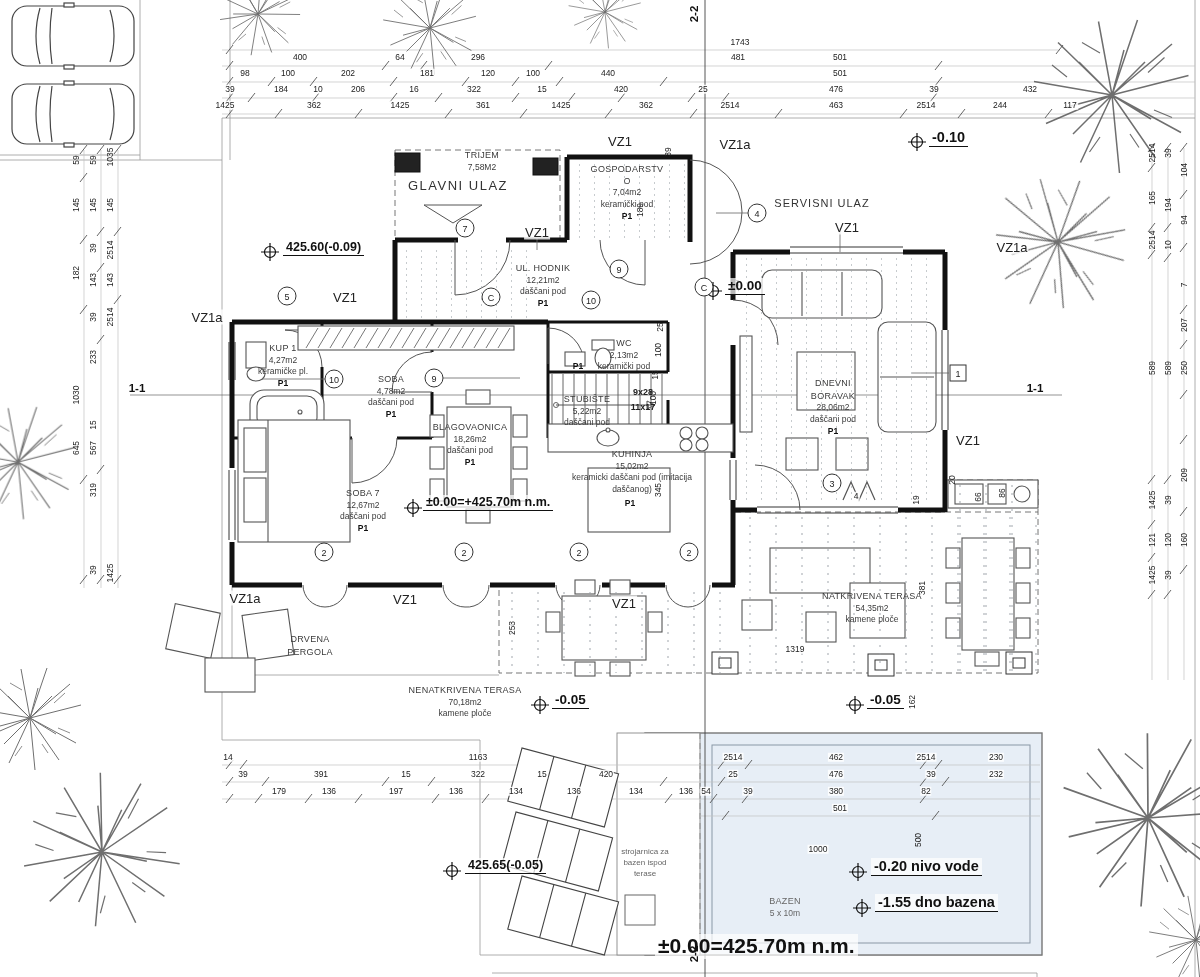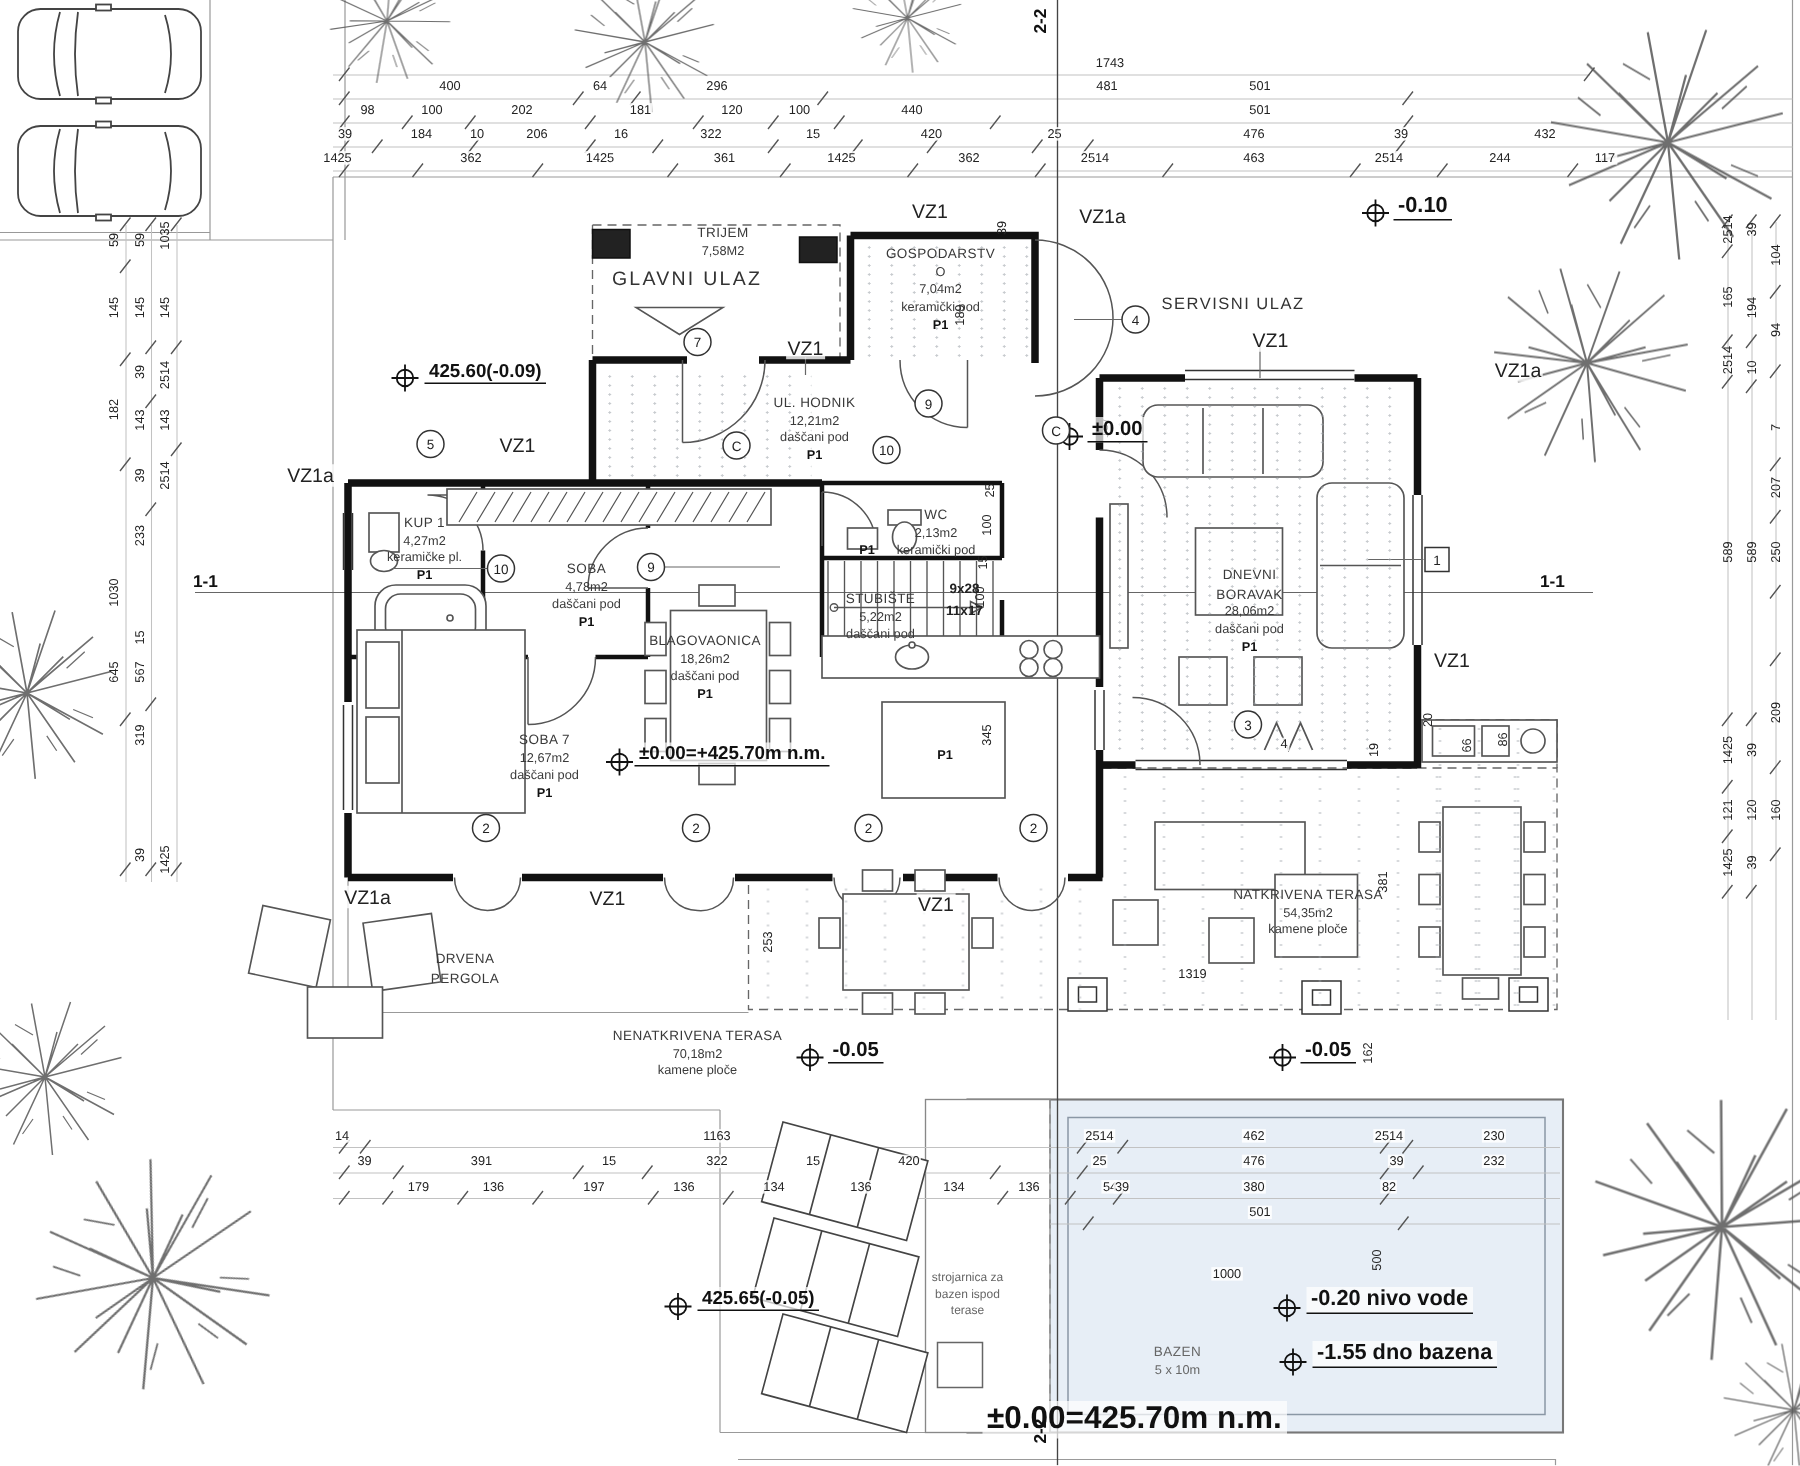--- a/index.html
+++ b/index.html
@@ -370,21 +370,21 @@
     </div>
 <div class="dim-chain">
       <span style="left: 279px; top: 791px;">179</span>
       <span style="left: 329px; top: 791px;">136</span>
       <span style="left: 396px; top: 791px;">197</span>
       <span style="left: 456px; top: 791px;">136</span>
       <span style="left: 516px; top: 791px;">134</span>
       <span style="left: 574px; top: 791px;">136</span>
       <span style="left: 636px; top: 791px;">134</span>
       <span style="left: 686px; top: 791px;">136</span>
-      <span style="left: 740px; top: 791px;">54</span>
+      <span style="left: 706px; top: 791px;">54</span>
       <span style="left: 748px; top: 791px;">39</span>
       <span style="left: 836px; top: 791px;">380</span>
       <span style="left: 926px; top: 791px;">82</span>
     </div>
 <div class="dim-chain">
       <span style="left: 840px; top: 808px;">501</span>
     </div>
 <div class="dim-chain vert">
       <span style="left: 76px; top: 160px;">59</span>
       <span style="left: 76px; top: 205px;">145</span>
@@ -510,20 +510,26 @@
   <div>daščani pod</div>
 </div>
 <span class="steps" style="left:643px;top:392px">9x28</span>
 <span class="steps" style="left:643px;top:407px">11x17</span>
 <div class="room" style="left:470px;top:421px">
   <div class="nm">BLAGOVAONICA</div>
   <div>18,26m2</div>
   <div>daščani pod</div>
   <div class="mk">P1</div>
 </div>
+<div class="room" style="left:632px;top:448px">
+  <div class="nm">KUHINJA</div>
+  <div>15,02m2</div>
+  <div>keramicki daščani pod  (imitacija</div>
+  <div>daščanog)</div>
+</div>
 <span class="mark-abs" style="left:630px;top:503px">P1</span>
 <div class="room" style="left:363px;top:487px">
   <div class="nm">SOBA 7</div>
   <div>12,67m2</div>
   <div>daščani pod</div>
   <div class="mk">P1</div>
 </div>
 <div class="room" style="left:833px;top:377px">
   <div class="nm">DNEVNI</div>
   <div class="nm">BORAVAK</div>

